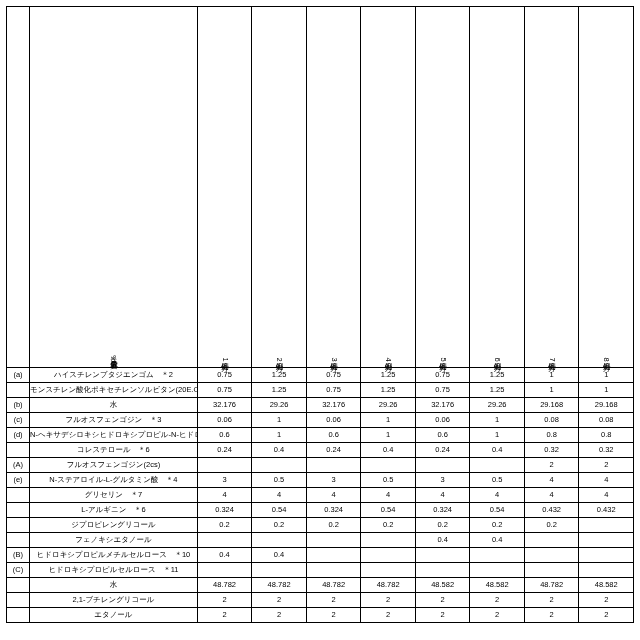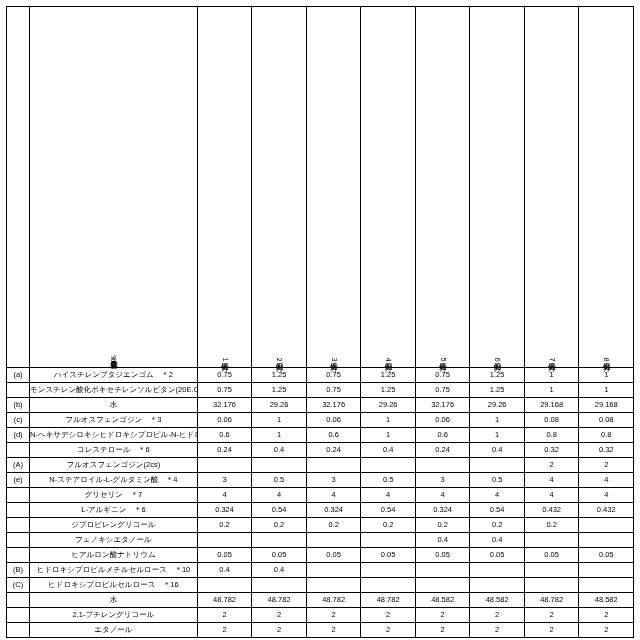--- a/index.html
+++ b/index.html
@@ -236,46 +236,34 @@
           <td></td>
           <td></td>
           <td></td>
           <td></td>
           <td>0.4</td>
           <td>0.4</td>
           <td></td>
           <td></td>
         </tr>
         <tr class="row-data">
-          <td class="grp"></td>
-          <td class="lbl">ヒアルロン酸ナトリウム</td>
-          <td>0.05</td>
-          <td>0.05</td>
-          <td>0.05</td>
-          <td>0.05</td>
-          <td>0.05</td>
-          <td>0.05</td>
-          <td>0.05</td>
-          <td>0.05</td>
-        </tr>
-        <tr class="row-data">
           <td class="grp">(B)</td>
           <td class="lbl">ヒドロキシプロピルメチルセルロース　＊10</td>
           <td>0.4</td>
           <td>0.4</td>
           <td></td>
           <td></td>
           <td></td>
           <td></td>
           <td></td>
           <td></td>
         </tr>
         <tr class="row-data">
           <td class="grp">(C)</td>
-          <td class="lbl">ヒドロキシプロピルセルロース　＊16</td>
+          <td class="lbl">ヒドロキシプロピルセルロース　＊11</td>
           <td></td>
           <td></td>
           <td></td>
           <td></td>
           <td></td>
           <td></td>
           <td></td>
           <td></td>
         </tr>
         <tr class="row-data">

